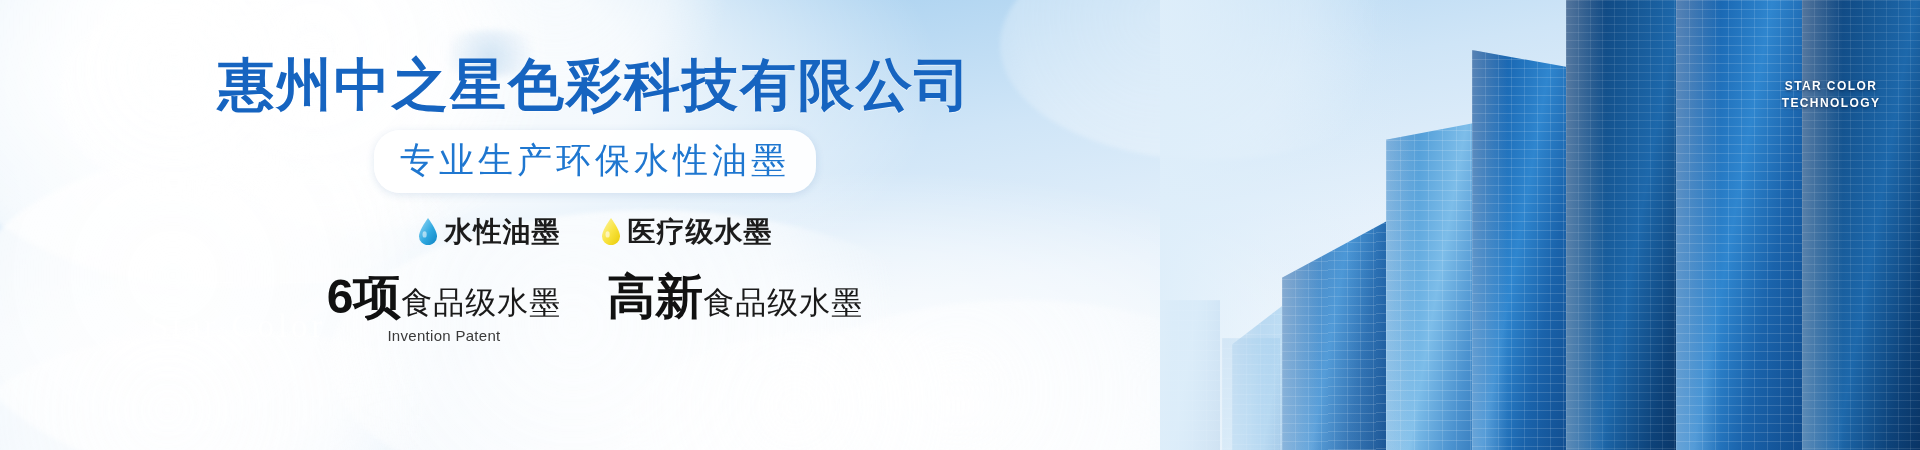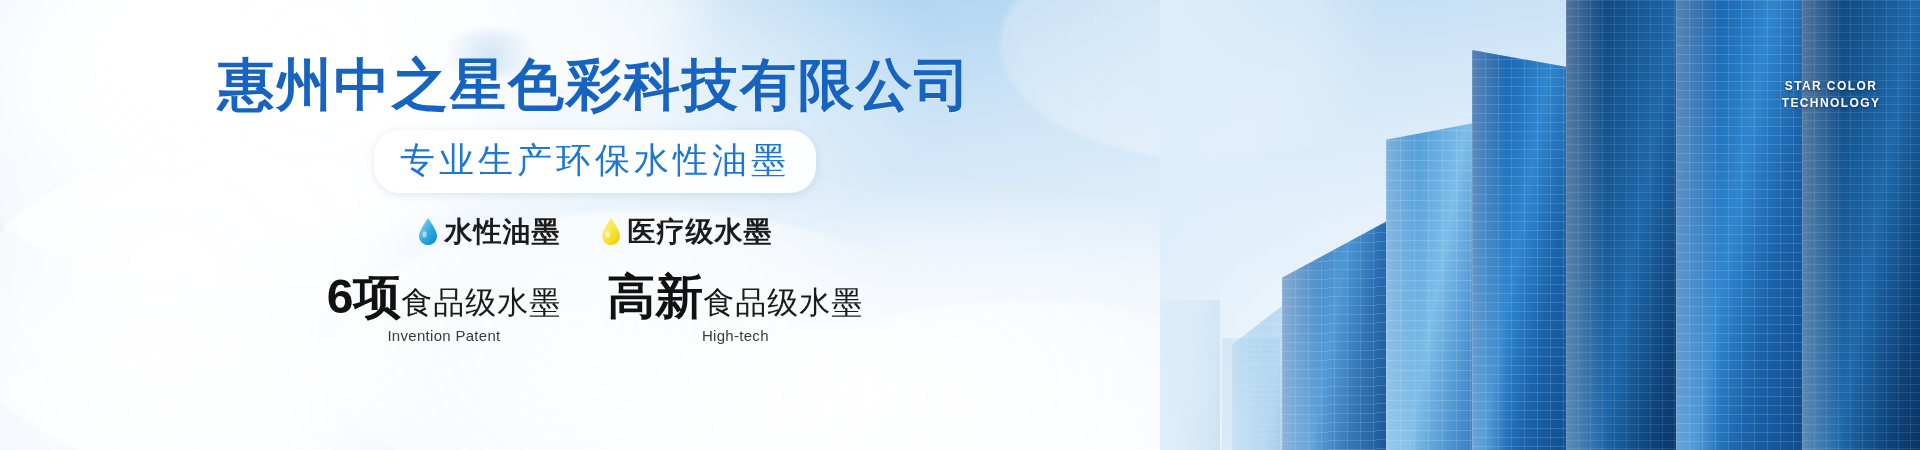--- a/index.html
+++ b/index.html
@@ -279,19 +279,18 @@
         <div class="badge-main">
           <span class="badge-strong">6项</span><span class="badge-rest">食品级水墨</span>
         </div>
         <div class="badge-en">Invention Patent</div>
       </div>
 
       <div class="badge">
         <div class="badge-main">
           <span class="badge-strong">高新</span><span class="badge-rest">食品级水墨</span>
         </div>
-        <div class="badge-en">High-tech</div>
       </div>
 
     </div>
 
   </div>
 </div>
 
 </body></html>

